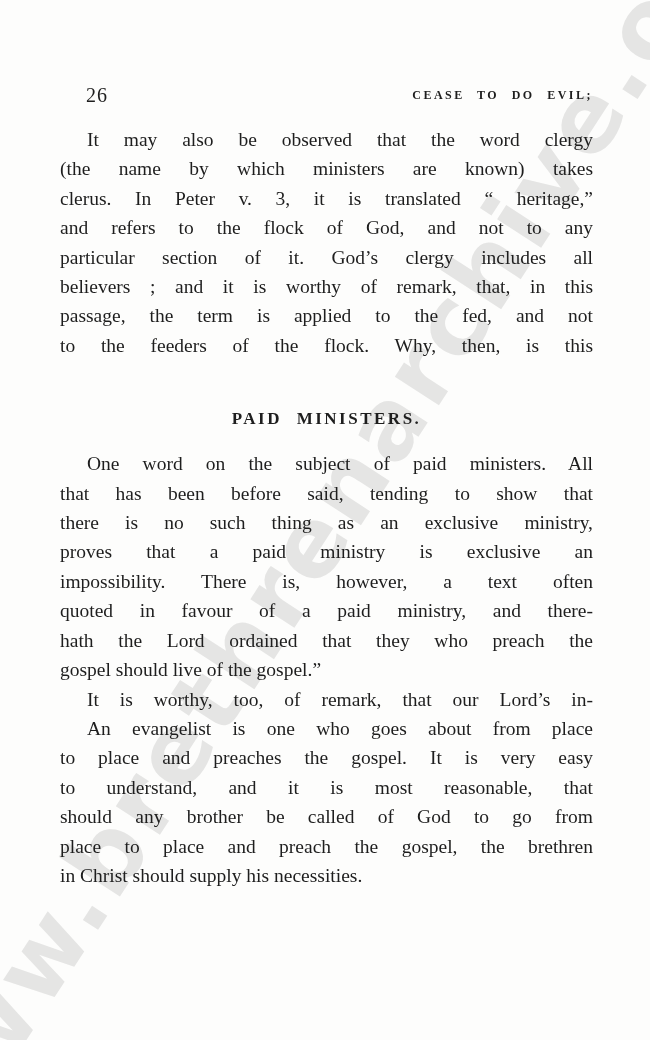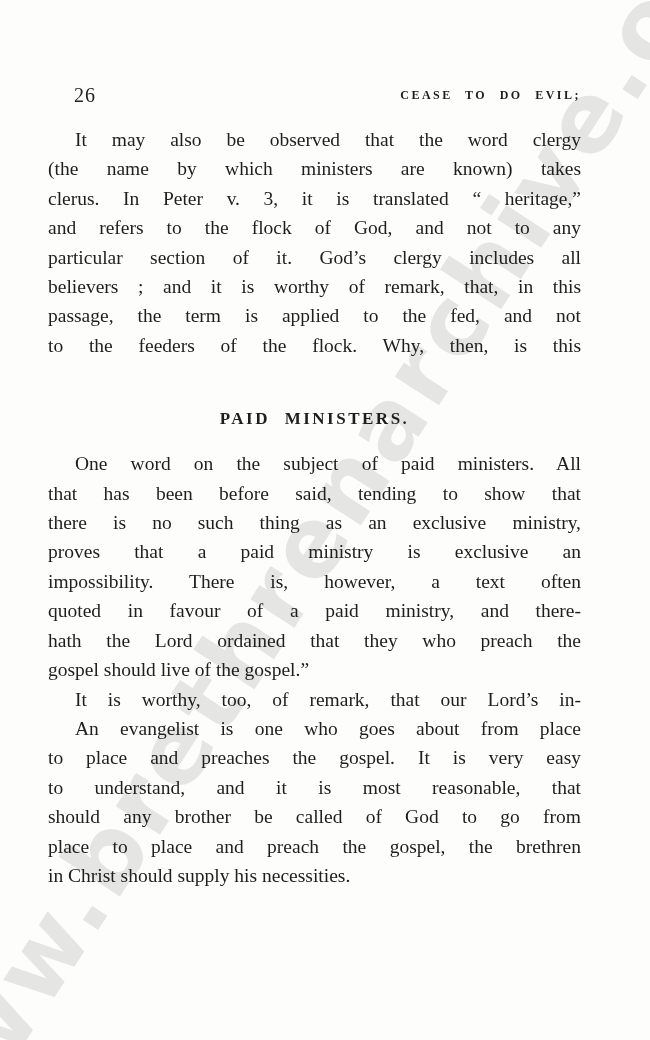--- a/index.html
+++ b/index.html
@@ -28,21 +28,21 @@
     font-weight: bold;
     font-size: 96px;
     letter-spacing: 5px;
     color: rgba(110, 110, 110, 0.17);
     white-space: nowrap;
     z-index: 0;
     user-select: none;
   }
   .content {
     position: absolute;
-    left: 48px;
+    left: 60px;
     top: 82px;
     width: 533px;
     z-index: 1;
   }
   .running-head {
     position: relative;
     height: 26px;
     line-height: 26px;
   }
   .page-num {

